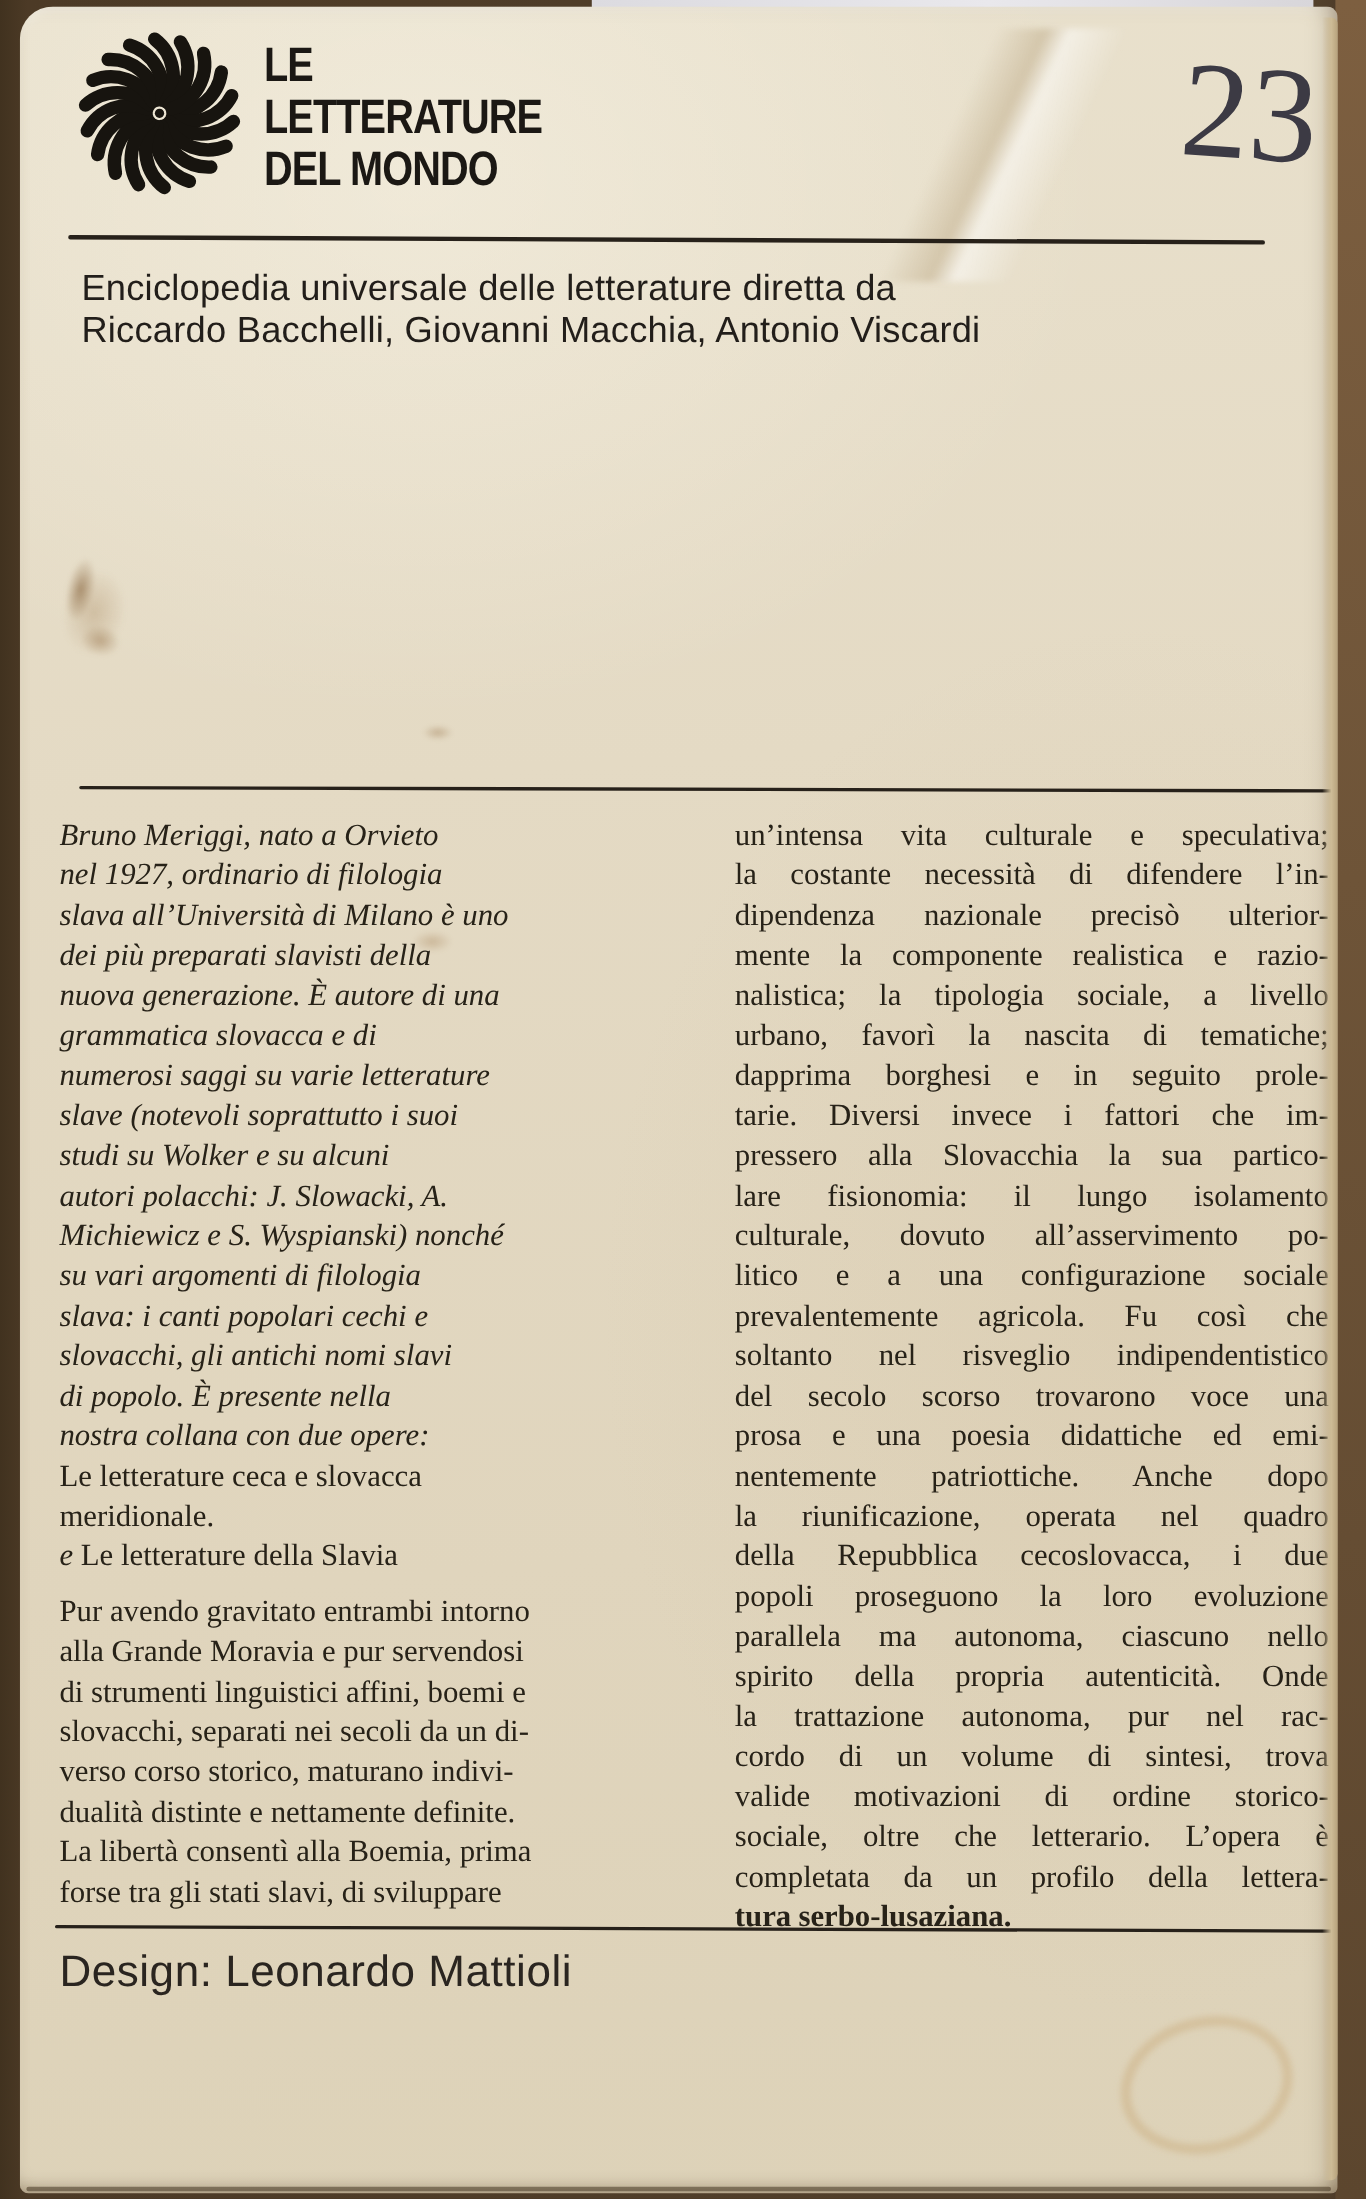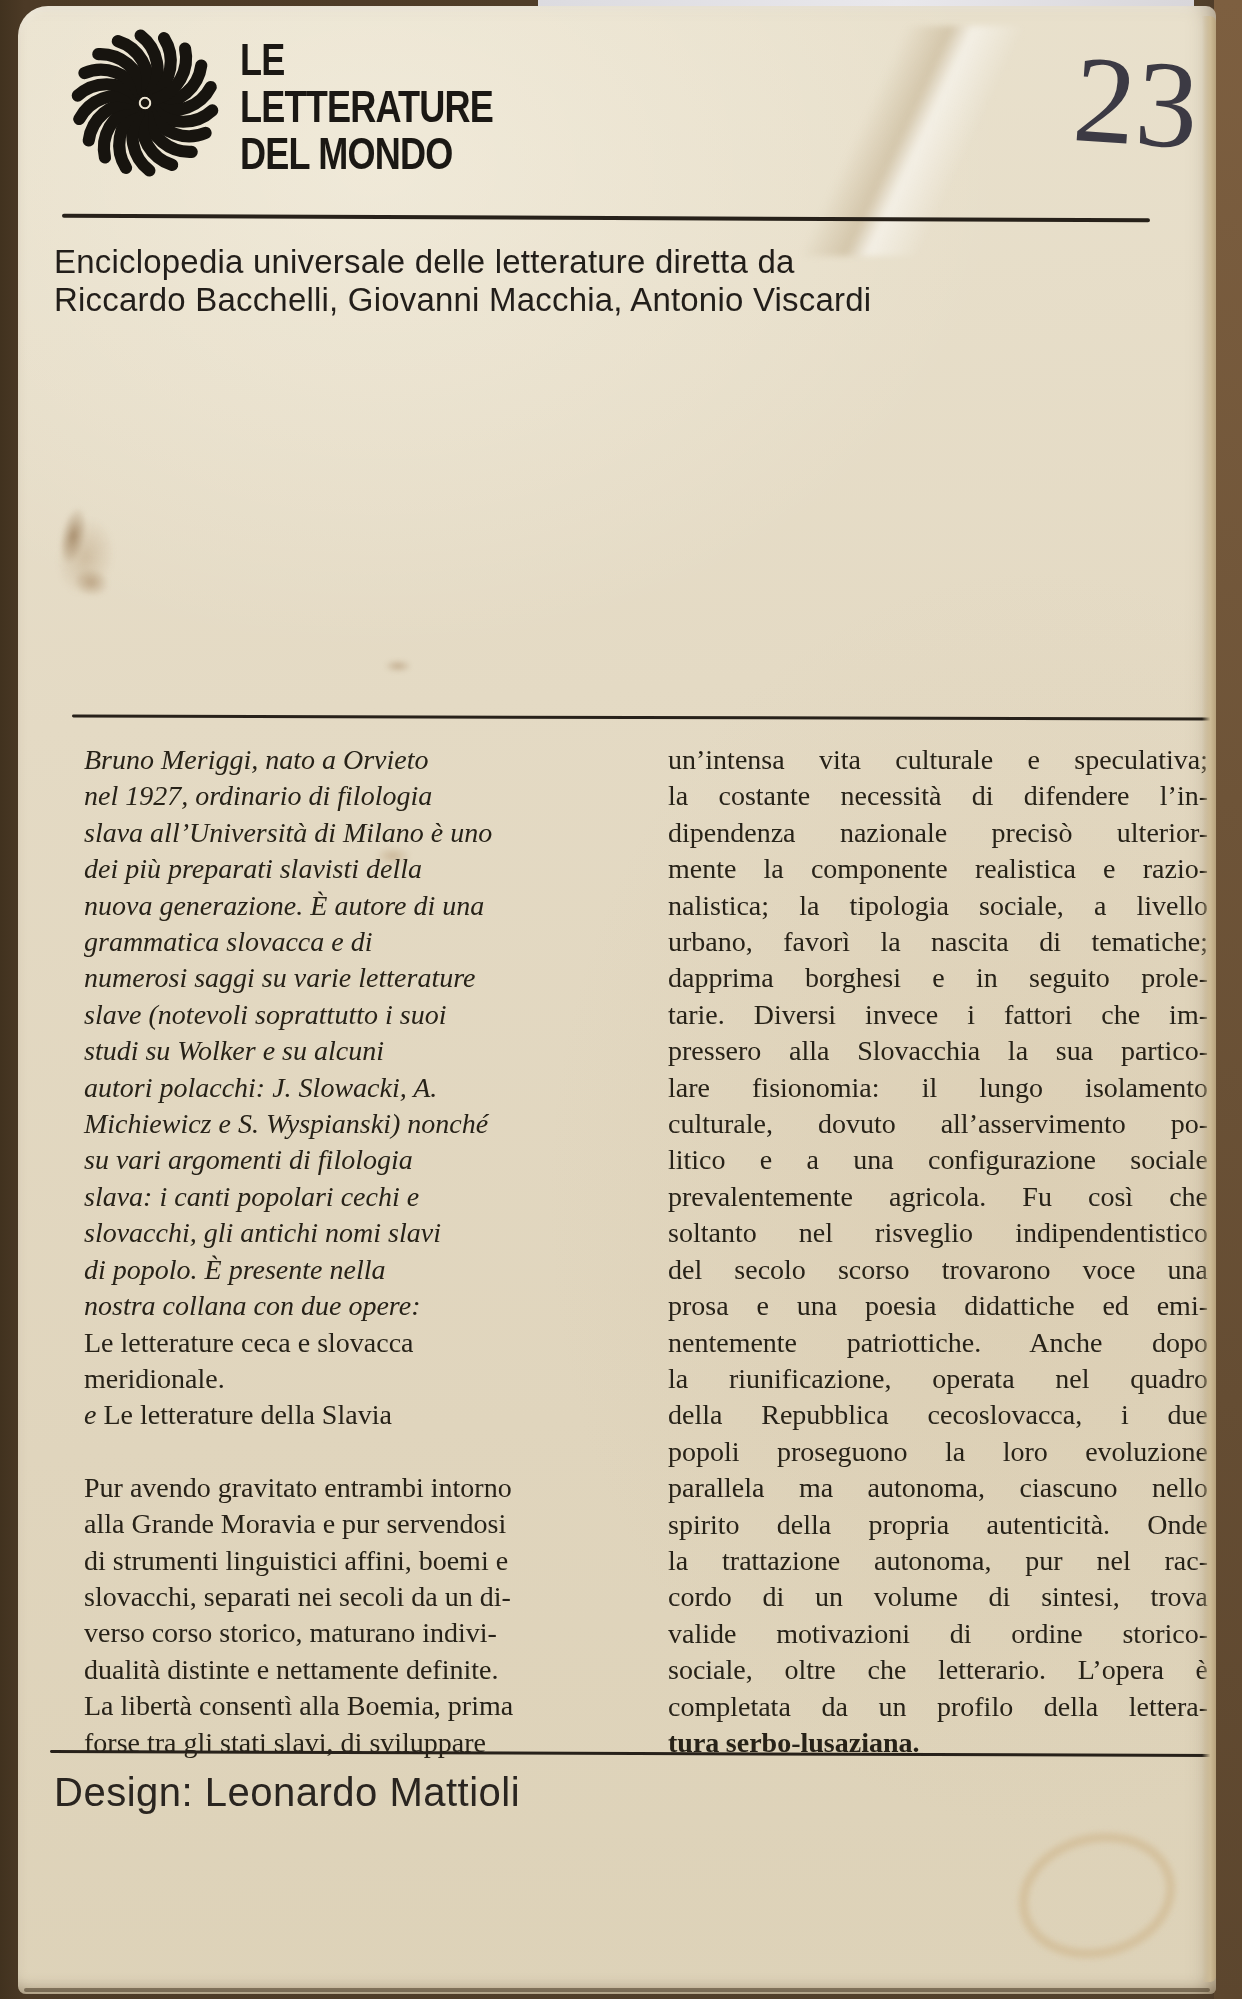--- a/index.html
+++ b/index.html
@@ -46,33 +46,33 @@
     white-space:pre-line;transform:scaleX(.82);transform-origin:left top;
   }
   .volume-number{
     position:absolute;left:1056px;top:40px;width:150px;
     font-family:"Liberation Serif",serif;font-size:124px;line-height:116px;
     color:#3c3a44;transform:rotate(4deg);
   }
   .rule{position:absolute;background:#27211a;border-radius:2px;}
   .rule-top{left:44px;top:210px;width:1088px;height:4px;transform:rotate(.25deg);}
   .subtitle{
-    position:absolute;left:36px;top:237px;
+    position:absolute;left:56px;top:237px;
     font-family:"Liberation Sans",sans-serif;font-size:33px;line-height:38px;
     color:#221e1a;white-space:pre-line;letter-spacing:.2px;
   }
   .rule-mid{left:54px;top:710px;width:1140px;height:3px;transform:rotate(.15deg);}
   .rule-bottom{left:32px;top:1746px;width:1164px;height:3px;transform:rotate(.2deg);}
   
   .col{position:absolute;color:#272218;}
-  .col-left{left:66px;top:736px;width:505px;font-size:28px;line-height:36.4px;}
+  .col-left{left:36px;top:736px;width:505px;font-size:28px;line-height:36.4px;}
   .bio-italic{font-style:italic;white-space:pre-line;}
   .works-line{font-style:normal;}
   .works-line .conj{font-style:italic;}
-  .bio-para2{margin-top:36px;white-space:pre-line;}
+  .bio-para2{margin-top:14px;white-space:pre-line;}
   .col-right{left:650px;top:736px;width:540px;font-size:28px;line-height:36.4px;
     text-align:justify;text-align-last:justify;word-spacing:-.5px;}
   .col-right .last-line{text-align:right;text-align-last:left;font-weight:bold;}
   .synopsis-body{white-space:pre-line;}
   .design-credit{
     position:absolute;left:36px;top:1764px;
     font-family:"Liberation Sans",sans-serif;font-size:40px;color:#2a2520;
     letter-spacing:.5px;
   }
   

